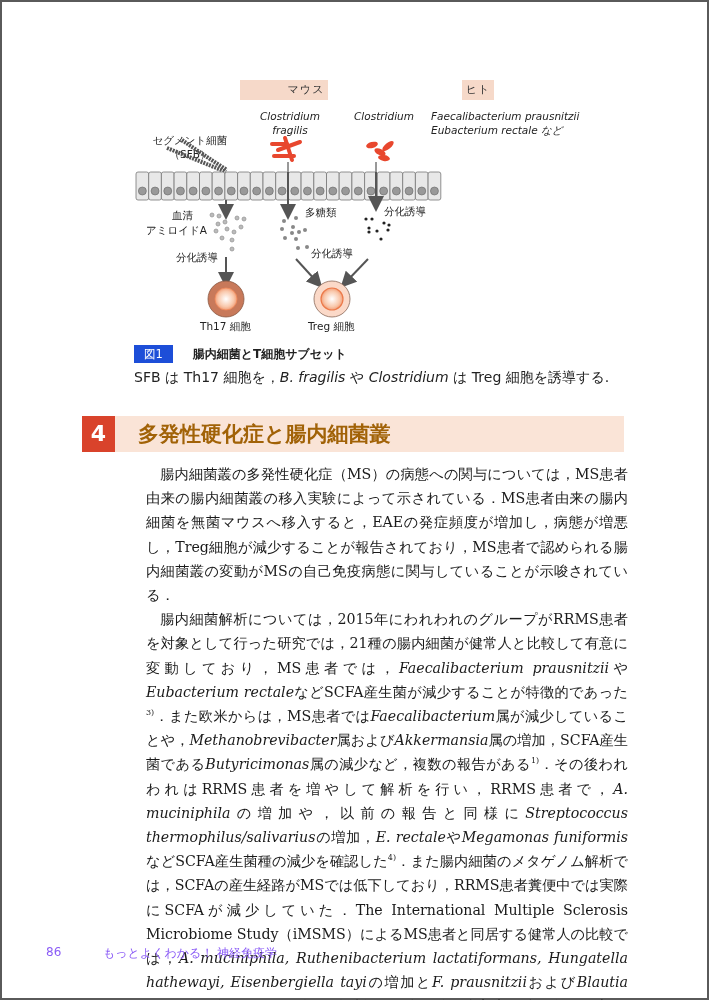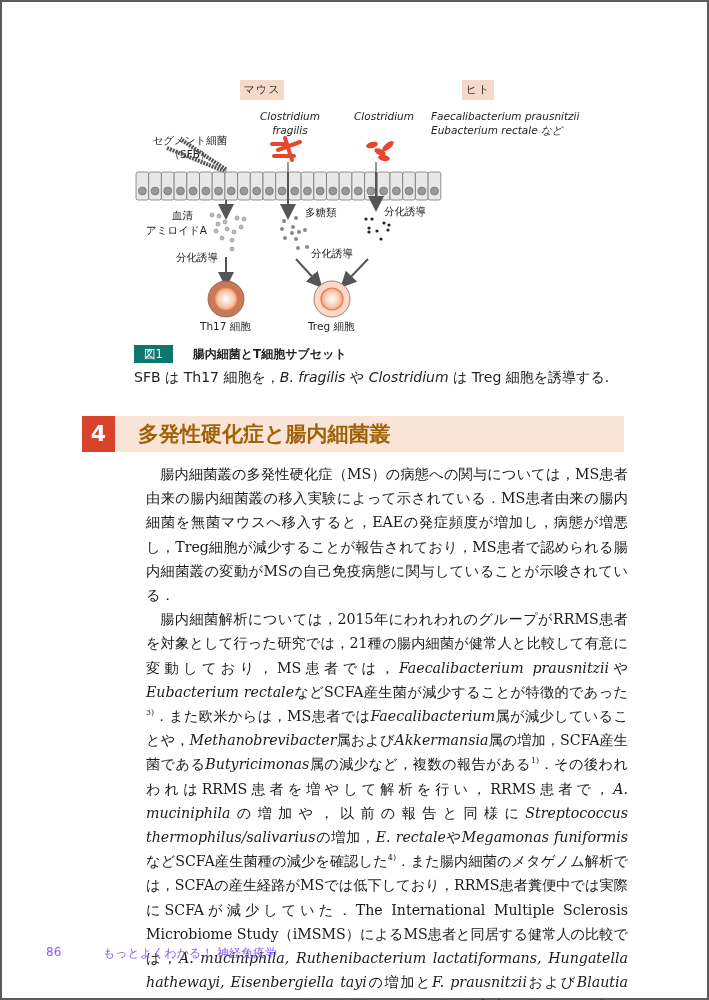--- a/index.html
+++ b/index.html
@@ -16,21 +16,21 @@
   .tag {
     position: absolute; height: 20px; line-height: 20px; background: #f6d9c9;
     font-size: 11px; color: #333; text-align: center; letter-spacing: 1px;
   }
   .flabel { position: absolute; font-size: 10.5px; color: #222; line-height: 14px; white-space: nowrap; }
   .flabel.it { font-style: italic; }
   .fig-svg { position: absolute; left: 0; top: 0; }
 
   .caption-head { position: absolute; left: 132px; top: 343px; height: 18px; display: flex; align-items: center; }
   .fig-num {
-    background: #0f766e; color: #fff; font-size: 11.5px; padding: 1px 10px; height: 16px; line-height: 16px;
+    background: #1d4ed8; color: #fff; font-size: 11.5px; padding: 1px 10px; height: 16px; line-height: 16px;
   }
   .fig-title { margin-left: 20px; font-size: 12px; font-weight: bold; color: #222; }
   .caption-body { position: absolute; left: 132px; top: 367px; font-size: 14px; color: #222; white-space: nowrap; }
   .caption-body i { font-style: italic; }
 
   
   .section {
     position: absolute; left: 80px; top: 414px; width: 542px; height: 36px; background: #fae4d7;
   }
   .sec-num {
@@ -48,21 +48,21 @@
   
   .footer { position: absolute; left: 44px; top: 943px; font-size: 12px; color: #8b5cf6; display: flex; }
   .page-num { width: 57px; }
 </style>
 </head>
 <body>
 
 <div class="page">
 
   <div class="figure sans">
-    <div class="tag" style="left:118px; top:8px; width:44px;">マウス</div>
+    <div class="tag" style="left:118px; top:8px; width:44px;padding-left:44px;">マウス</div>
     <div class="tag" style="left:340px; top:8px; width:32px;">ヒト</div>
 
     <div class="flabel" style="left:28px; top:37px; text-align:center; width:80px;margin-top:24px;">
       <div>セグメント細菌</div>
       <div>（SFB）</div>
     </div>
     <div class="flabel it" style="left:130px; top:37px; text-align:center; width:76px;">
       <div>Clostridium</div>
       <div>fragilis</div>
     </div>

